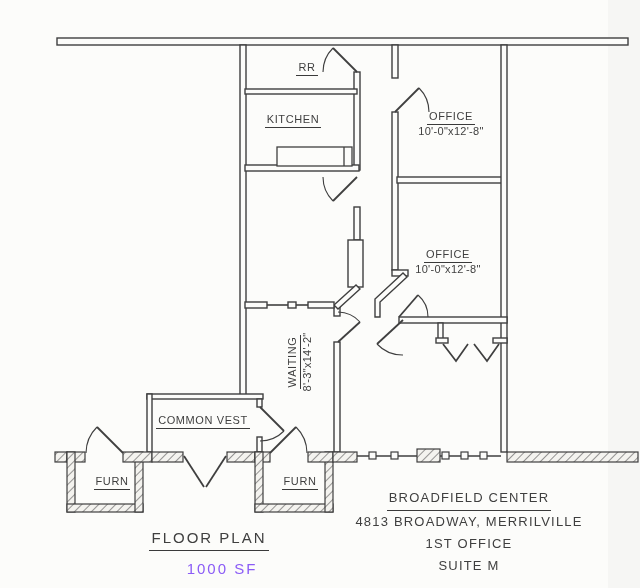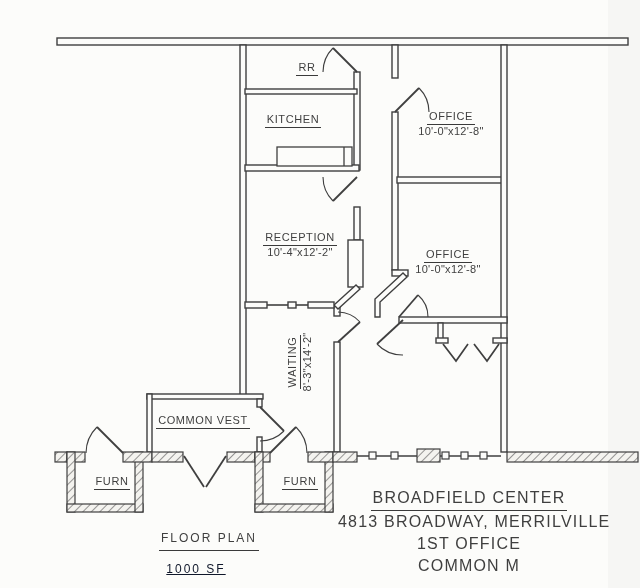--- a/index.html
+++ b/index.html
@@ -26,22 +26,22 @@
   .rm{
     display:inline-block;
     border-bottom:1.3px solid #3a3a3a;
     padding:0 2px 1px 2px;
   }
   .dims{display:block;letter-spacing:0.3px;}
   .rot{
     transform:rotate(-90deg);
     transform-origin:center center;
   }
-  .big{font-size:12px;letter-spacing:2px;line-height:22px;text-decoration:underline;}
-  .addr{font-size:16px;letter-spacing:1.2px;line-height:22px;}
+  .big{font-size:15px;letter-spacing:2px;line-height:22px;}
+  .addr{font-size:13px;letter-spacing:1.2px;line-height:22px;}
 </style>
 </head>
 <body>
 
 <div class="page" style="background: rgb(252, 252, 250);">
 
   <svg width="640" height="588" viewBox="0 0 640 588">
     <defs>
       <pattern id="hatch" width="6" height="6" patternUnits="userSpaceOnUse" patternTransform="rotate(45)">
         <rect width="6" height="6" fill="#f4f3ef"></rect>
@@ -190,24 +190,20 @@
   <div class="lbl" style="left: 405px; top: 110px; width: 92px; color: rgb(63, 63, 63);">
     <span class="rm">OFFICE</span>
     <span class="dims">10'-0"x12'-8"</span>
   </div>
 
   <div class="lbl" style="left: 402px; top: 248px; width: 92px; color: rgb(63, 63, 63);">
     <span class="rm">OFFICE</span>
     <span class="dims">10'-0"x12'-8"</span>
   </div>
 
-  <div class="lbl" style="left: 252px; top: 231px; width: 96px; color: rgb(63, 63, 63);">
-    <span class="rm">RECEPTION</span>
-    <span class="dims">10'-4"x12'-2"</span>
-  </div>
 
   <div class="lbl rot" style="left: 247px; top: 346px; width: 110px; height: 32px; color: rgb(63, 63, 63);">
     <span class="rm">WAITING</span>
     <span class="dims">8'-3"x14'-2"</span>
   </div>
 
 
   <div class="lbl" style="left: 150px; top: 414px; width: 106px; color: rgb(63, 63, 63); text-decoration: underline;">
     <span class="rm">COMMON VEST</span>
   </div>
@@ -216,24 +212,24 @@
     <span class="rm">FURN</span>
   </div>
 
   <div class="lbl" style="left: 270px; top: 475px; width: 60px; color: rgb(63, 63, 63);">
     <span class="rm">FURN</span>
   </div>
 
   <div class="lbl big" style="left: 134px; top: 527px; width: 150px; color: rgb(63, 63, 63);">
     <span class="rm">FLOOR PLAN</span>
   </div>
-  <div class="lbl big" style="left: 118px; top: 558px; width: 156px; color: #0f172a;">
+  <div class="lbl big" style="left: 144px; top: 558px; width: 156px; color: #8b5cf6;">
     <span>1000 SF</span>
   </div>
 
   <div class="lbl addr" style="left: 338px; top: 487px; width: 262px; color: rgb(63, 63, 63);">
     <span class="rm">BROADFIELD CENTER</span><br>
     <span>4813 BROADWAY, MERRILVILLE</span><br>
     <span>1ST OFFICE</span><br>
-    <span>COMMON M</span>
+    <span>SUITE M</span>
   </div>
 
 </div>
 
 </body></html>

